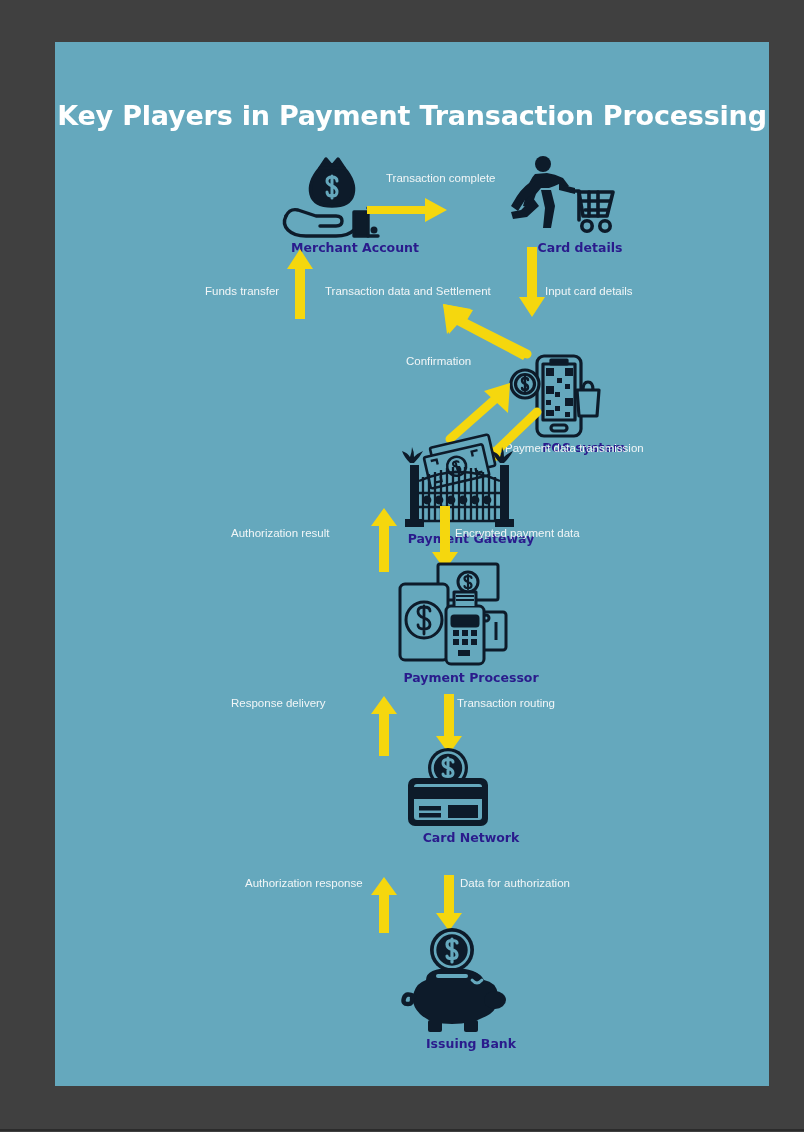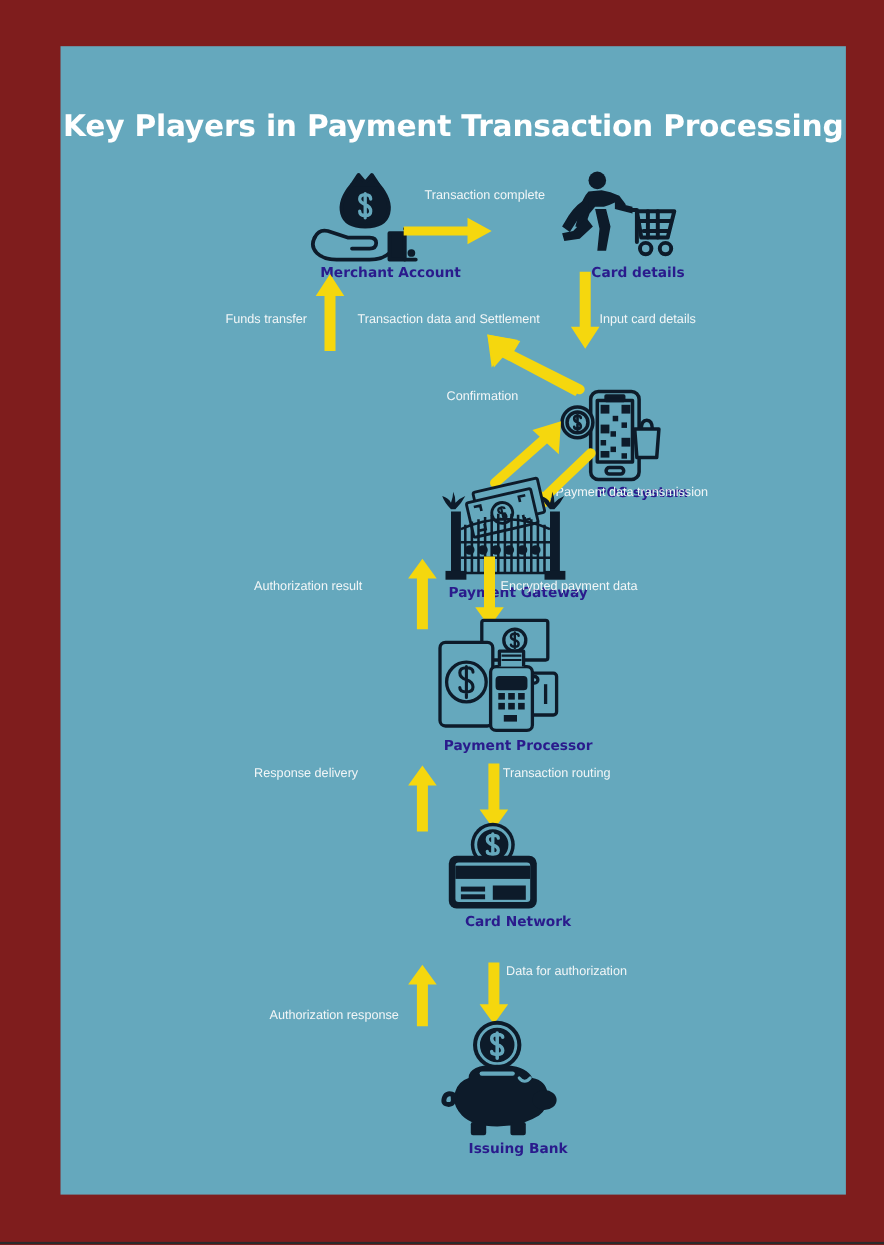--- a/index.html
+++ b/index.html
@@ -4,21 +4,21 @@
 <title>Key Players in Payment Transaction Processing</title>
 <style>
   html,body{margin:0;padding:0;}
   body{
     width:804px;height:1132px;
     background:#ffffff;
     font-family:"Liberation Sans", sans-serif;
     overflow:hidden;
     position:relative;
   }
-  #page{position:absolute;inset:0;background:#7f1d1d;}
+  #page{position:absolute;inset:0;background:#404040;}
   #bottom-rule{
     position:absolute;left:0;top:1129px;width:804px;height:2px;background:#2b2b2b;
   }
   #panel{
     position:absolute;left:55px;top:42px;width:714px;height:1044px;
     background:#65a8bd;
     overflow:hidden;
   }
   #title{
     position:absolute;left:0;top:58px;width:714px;
@@ -321,21 +321,21 @@
           <rect x="18" y="42" width="68" height="36" rx="3" fill="#65a8bd"></rect>
           <rect x="18" y="45" width="68" height="12" fill="#0d1b2a"></rect>
           <rect x="23" y="64" width="22" height="4.5" fill="#0d1b2a"></rect>
           <rect x="23" y="71" width="22" height="4.5" fill="#0d1b2a"></rect>
           <rect x="52" y="63" width="30" height="13" fill="#0d1b2a"></rect>
         </svg>
       </span>
       <span class="label">Card Network</span>
     </div>
 
-    <div class="elabel" style="left:190px;top:835px;margin-top:40px;">Authorization response</div>
+    <div class="elabel" style="left:190px;top:835px;">Authorization response</div>
     <div class="arrow" style="left:316px;top:833px;">
       <svg width="26" height="58" viewBox="0 0 26 58">
         <path d="M8 58 L18 58 L18 20 L26 20 L13 2 L0 20 L8 20 Z" fill="#f5d70e"></path>
       </svg>
     </div>
 
     <div class="elabel" style="left:405px;top:835px;">Data for authorization</div>
     <div class="arrow" style="left:381px;top:833px;">
       <svg width="26" height="58" viewBox="0 0 26 58">
         <path d="M8 0 L18 0 L18 38 L26 38 L13 56 L0 38 L8 38 Z" fill="#f5d70e"></path>

